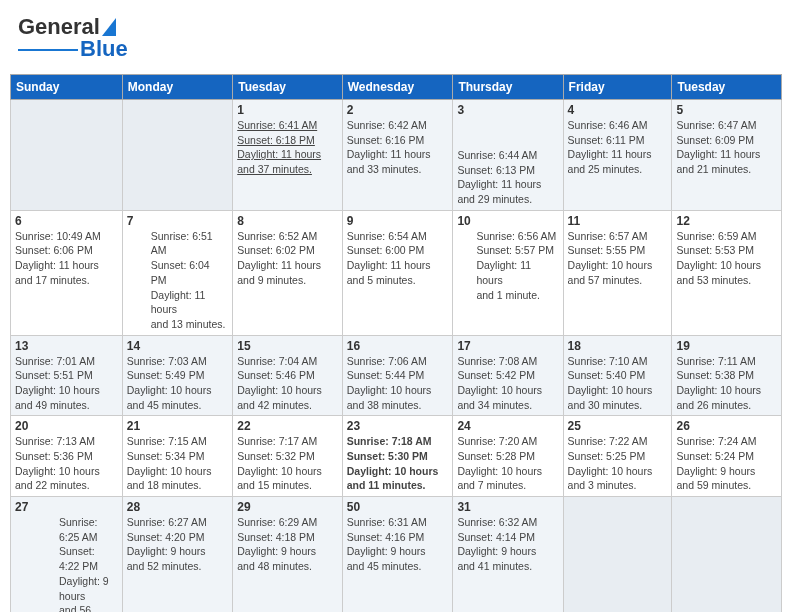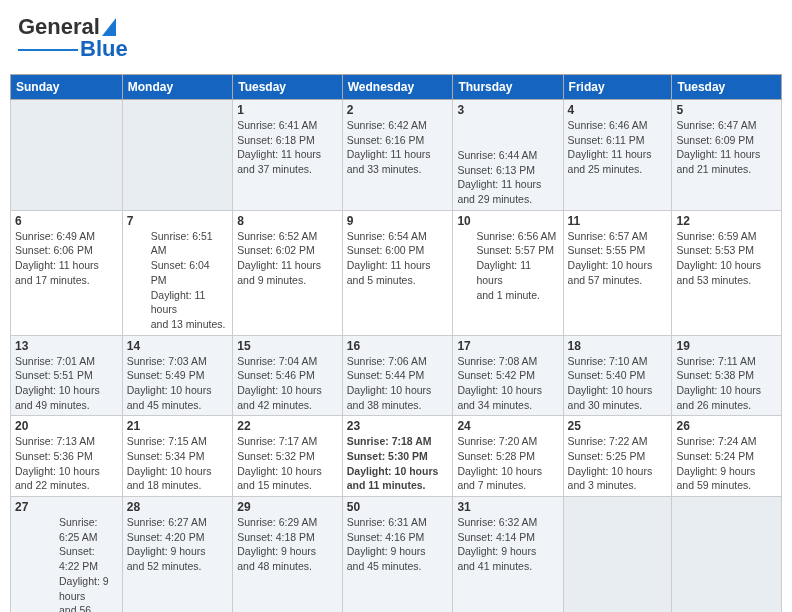--- a/index.html
+++ b/index.html
@@ -126,21 +126,21 @@
         <th>Friday</th>
         <th>Tuesday</th>
       </tr>
   </thead>
   <tbody id="calendar-body">
   <tr class="row-shaded">
         <td class="empty"></td>
         <td class="empty"></td>
         <td>
           <span class="day-num">1</span>
-          <div class="day-info" style="white-space: pre-line;">Sunrise: 6:41 AM
+          <div class="day-info" style="white-space: pre-line; text-decoration: underline;">Sunrise: 6:41 AM
 Sunset: 6:18 PM
 Daylight: 11 hours
 and 37 minutes.</div>
         </td>
         <td>
           <span class="day-num">2</span>
           <div class="day-info" style="white-space: pre-line;">Sunrise: 6:42 AM
 Sunset: 6:16 PM
 Daylight: 11 hours
 and 33 minutes.</div>
@@ -163,21 +163,21 @@
           <span class="day-num">5</span>
           <div class="day-info" style="white-space: pre-line;">Sunrise: 6:47 AM
 Sunset: 6:09 PM
 Daylight: 11 hours
 and 21 minutes.</div>
         </td>
       </tr>
       <tr>
         <td>
           <span class="day-num">6</span>
-          <div class="day-info" style="white-space: pre-line;">Sunrise: 6:49 AM
+          <div class="day-info" style="white-space: pre-line;">Sunrise: 10:49 AM
 Sunset: 6:06 PM
 Daylight: 11 hours
 and 17 minutes.</div>
         </td>
         <td>
           <span class="day-num">7</span>
           <div class="day-info" style="white-space: pre-line; margin-left: 24px;">Sunrise: 6:51 AM
 Sunset: 6:04 PM
 Daylight: 11 hours
 and 13 minutes.</div>

